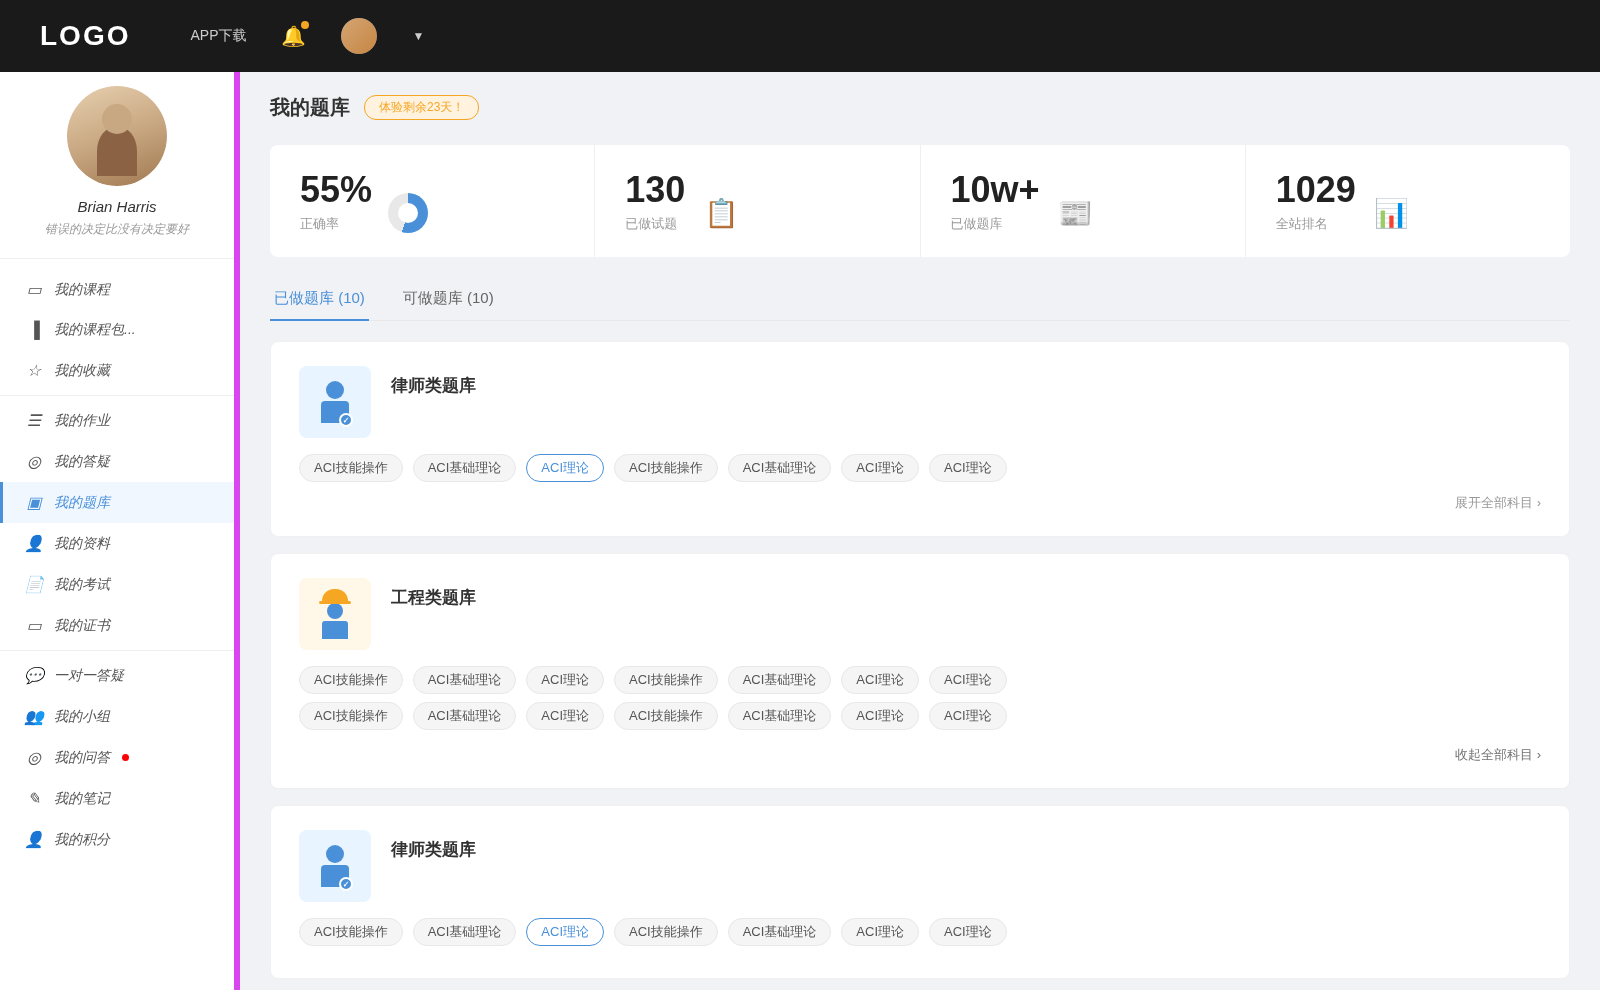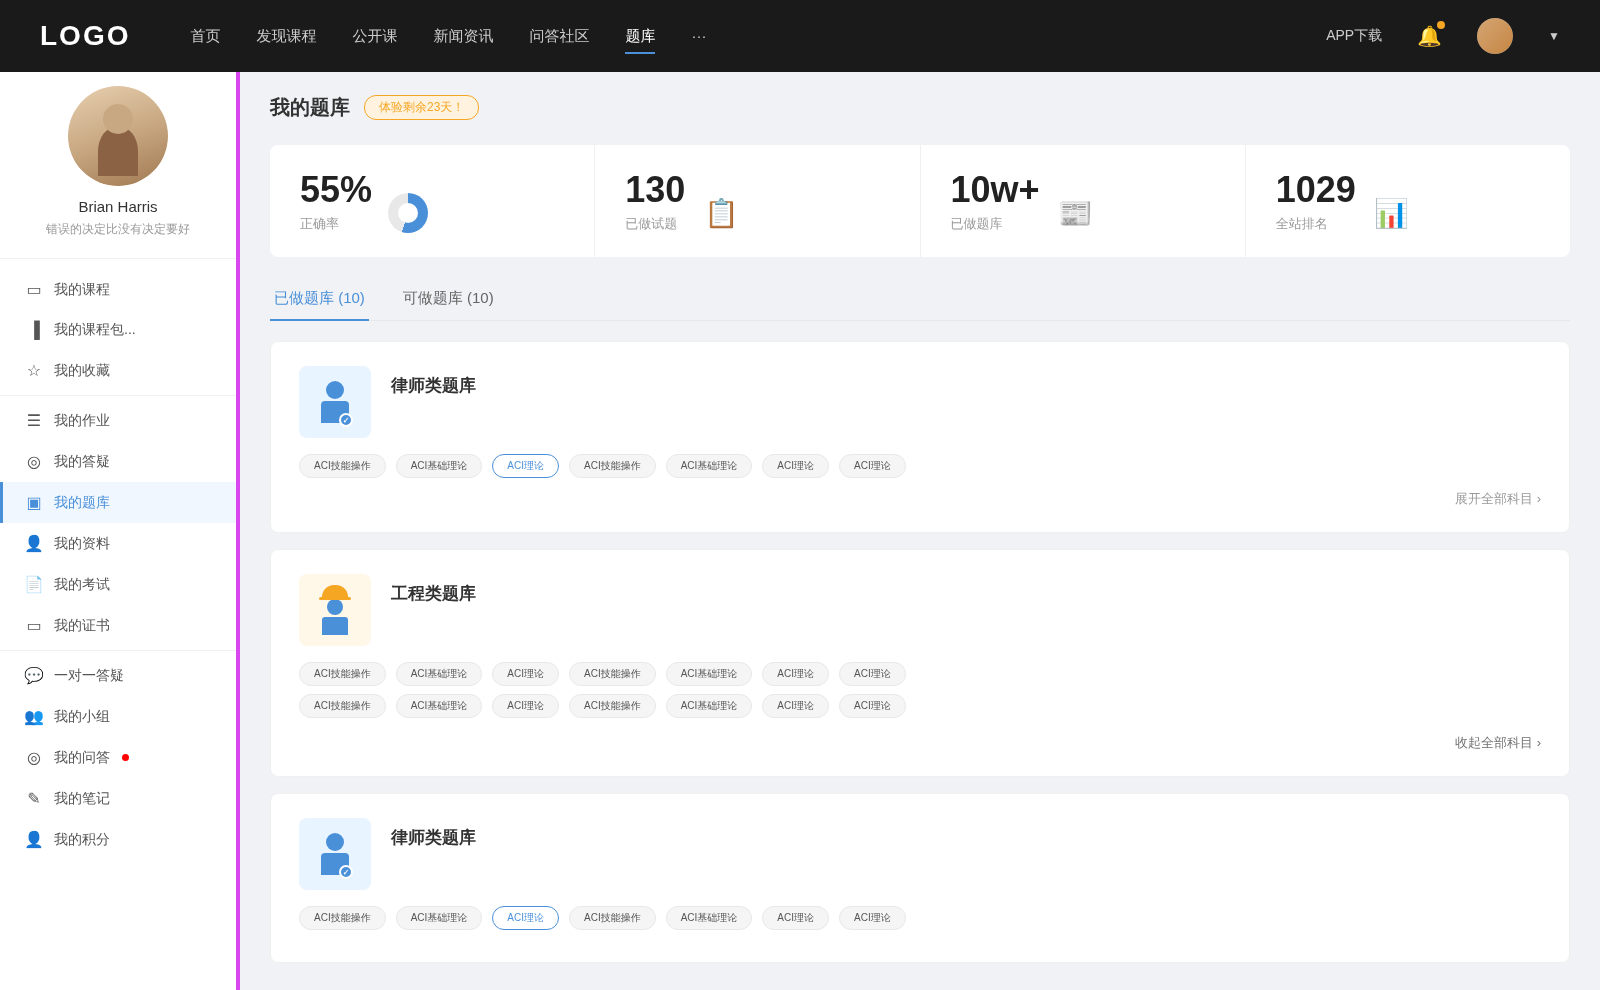--- a/index.html
+++ b/index.html
@@ -97,26 +97,27 @@
     .main-container {
       margin-top: 64px;
       display: flex;
       min-height: calc(100vh - 64px);
     }
 
     
     .sidebar {
       width: 240px;
       background: #fff;
-      border-right: 4px solid #d946ef;
+      border-right: 6px solid #d946ef;
       padding: 22px 0;
       position: fixed;
       top: 64px;
       bottom: 0;
       overflow-y: auto;
+      font-style: italic;
     }
     .sidebar-profile {
       display: flex;
       flex-direction: column;
       align-items: center;
       padding: 0 20px 20px;
       border-bottom: 1px solid #f0f0f0;
       margin-bottom: 10px;
     }
     .profile-avatar {
@@ -437,21 +438,21 @@
     }
     .tags-row {
       display: flex;
       flex-wrap: wrap;
       gap: 10px;
       margin-bottom: 8px;
     }
     .tag {
       padding: 4px 14px;
       border-radius: 16px;
-      font-size: 10px;
+      font-size: 13px;
       background: #f5f5f5;
       color: #555;
       border: 1px solid #e8e8e8;
       cursor: pointer;
     }
     .tag.active {
       background: #fff;
       color: #4a90d9;
       border-color: #4a90d9;
     }
@@ -468,29 +469,20 @@
       color: #737373;
       cursor: pointer;
       padding-top: 8px;
     }
   </style>
 </head>
 <body>
 
 <nav class="navbar">
   <div class="nav-logo">LOGO</div>
-  <div class="nav-links">
-    <span class="nav-link">首页</span>
-    <span class="nav-link">发现课程</span>
-    <span class="nav-link">公开课</span>
-    <span class="nav-link">新闻资讯</span>
-    <span class="nav-link">问答社区</span>
-    <span class="nav-link active">题库</span>
-    <span class="nav-link">···</span>
-  </div>
   <div class="nav-right">
     <span class="nav-app-download">APP下载</span>
     <div class="nav-bell">
       <span class="bell-icon">🔔</span>
       <div class="bell-badge"></div>
     </div>
     <div class="nav-avatar">
       <div class="nav-avatar-img"></div>
     </div>
     <span class="nav-chevron">▼</span>

